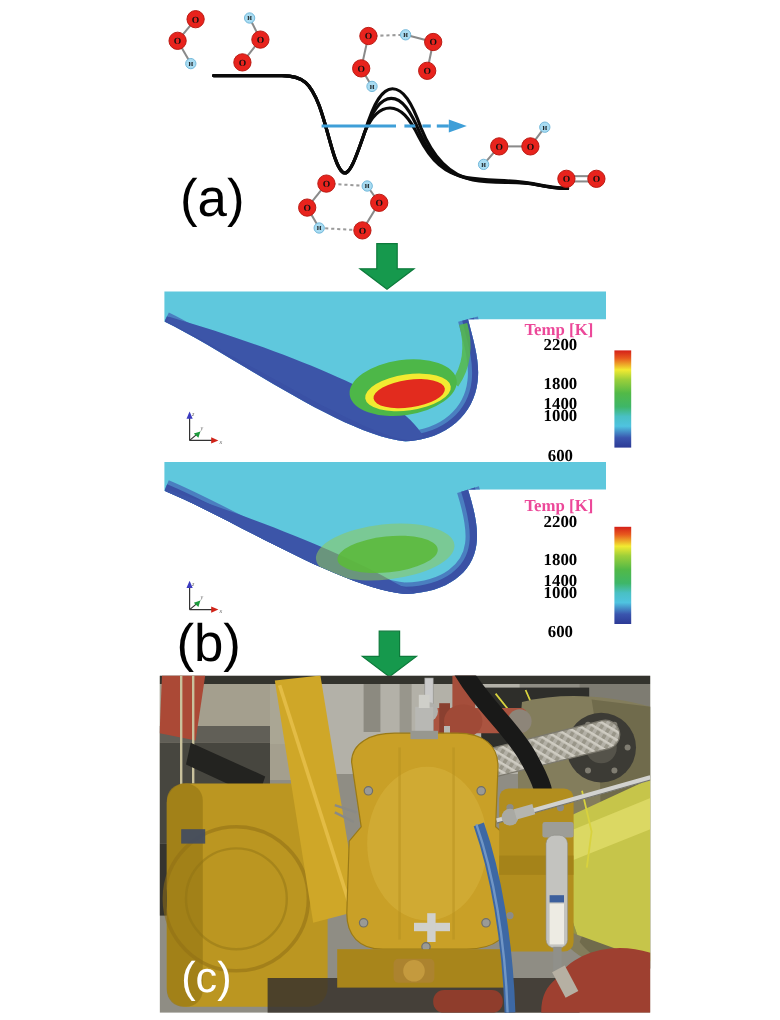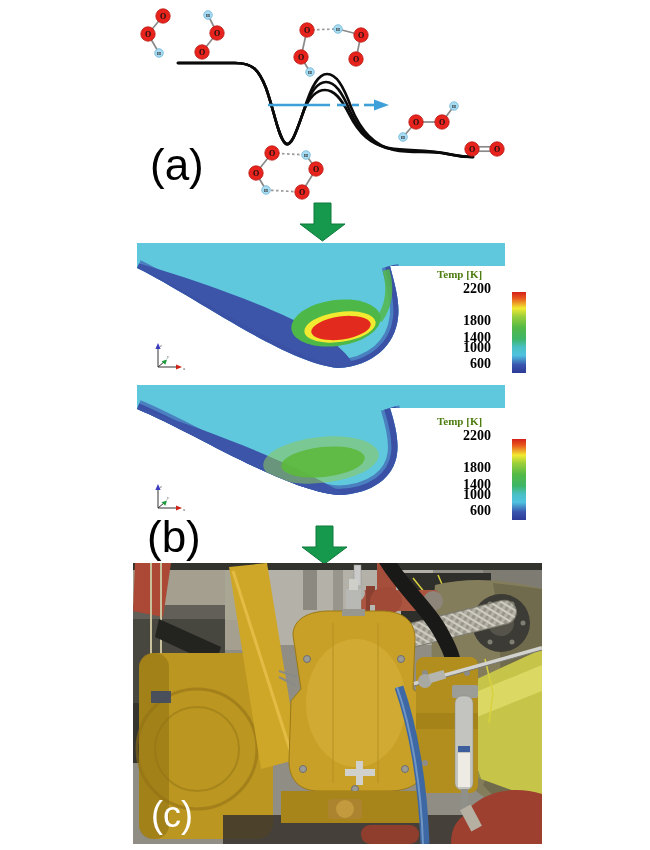--- a/index.html
+++ b/index.html
@@ -2,28 +2,28 @@
 <html><head>
 <meta charset="utf-8">
 <style>
   html,body{margin:0;padding:0}
   body{width:650px;height:850px;position:relative;background:#fff;
        font-family:"Liberation Sans",sans-serif;overflow:hidden}
   .abs{position:absolute}
   .panel-label{position:absolute;font-size:42px;color:#000}
   .legend{position:absolute;width:94px;height:116px}
   .legend-title{position:absolute;left:0;top:0;font-family:"Liberation Serif",serif;
-                font-weight:bold;font-size:11px;color:#4d7c0f;white-space:nowrap}
+                font-weight:bold;font-size:14px;color:#ec4899;white-space:nowrap}
   .legend .bar{position:absolute;left:75px;top:24px;width:14px;height:81px;
     background:linear-gradient(to bottom,
       #d42019 0%, #e85a1e 8%, #f2ea31 20%, #9ccf3a 30%, #52b947 44%,
       #3eb668 58%, #49c0c4 68%, #4fc3e0 78%, #3a55ae 90%, #2c3a96 100%);}
-  .legend .tick{position:absolute;right:40px;width:48px;text-align:right;
+  .legend .tick{position:absolute;right:40px;width:48px;text-align:center;
     font-family:"Liberation Serif",serif;font-weight:bold;font-size:14px;color:#000}
-  .t0{top:13px}.t1{top:45px}.t2{top:62px}.t3{top:72px}.t4{top:88px}
+  .t0{top:13px}.t1{top:45px}.t2{top:62px}.t3{top:72px}.t4{top:105px}
   svg text.triad-letter{font-family:"Liberation Serif",serif;font-style:italic;
     font-size:5px;fill:#555}
   .c-label{font-size:36px;fill:#ffffff;font-family:"Liberation Sans",sans-serif}
 </style>
 </head>
 <body>
 
 <svg class="abs" style="left:0;top:0" width="650" height="242" viewBox="0 0 650 242">
 
   <g fill="none" stroke="#0a0a0a" stroke-width="2.6" stroke-linecap="round">

